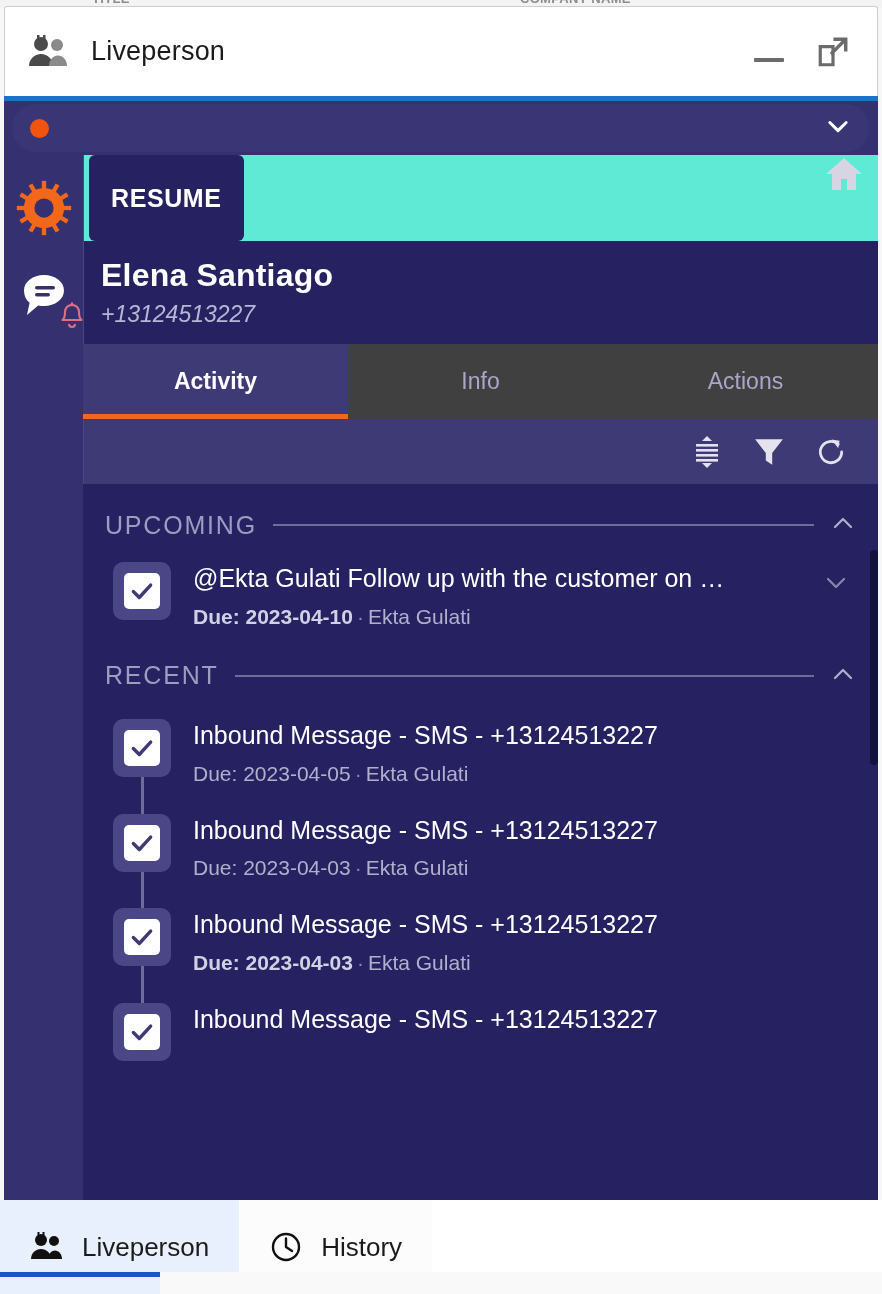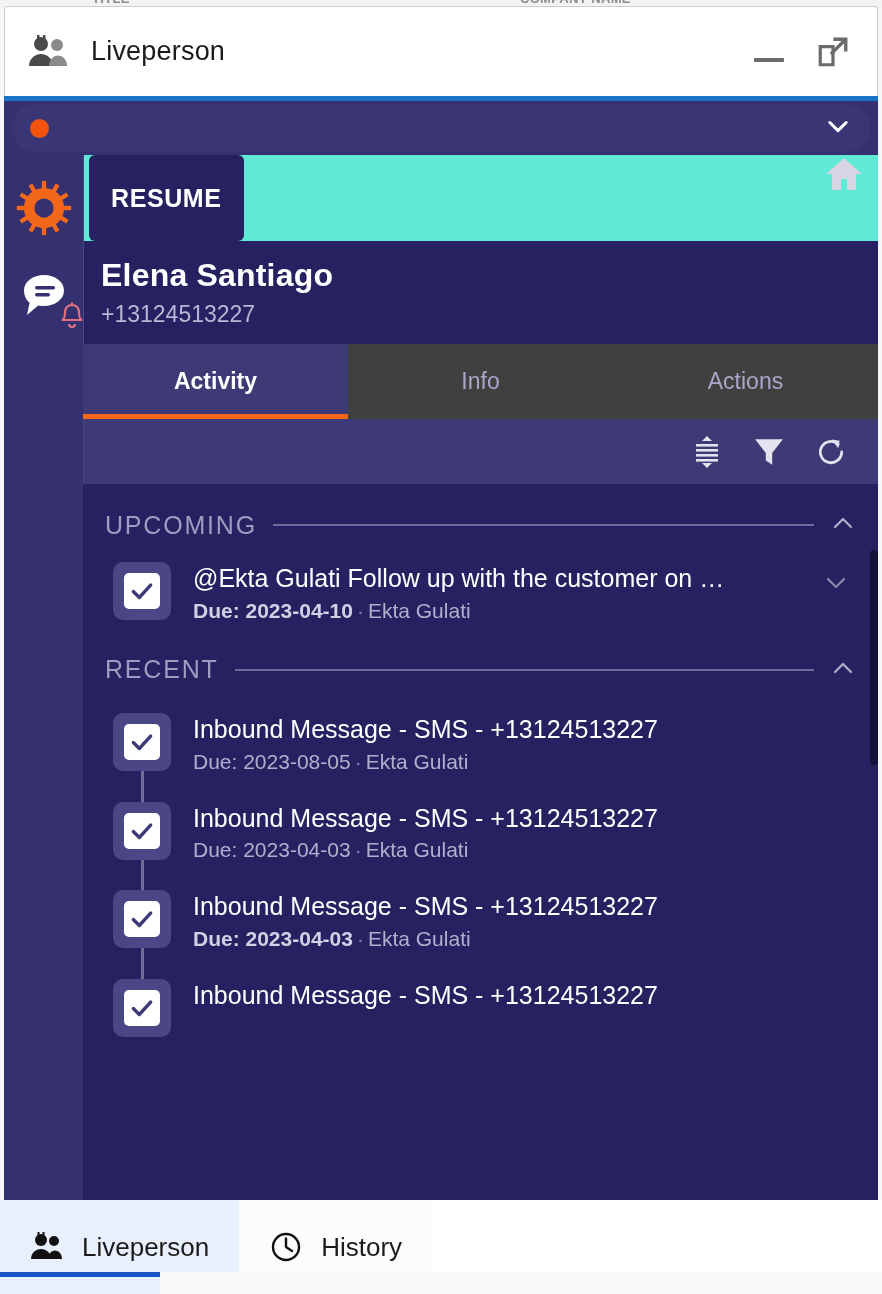--- a/index.html
+++ b/index.html
@@ -86,21 +86,21 @@
   }
   .resumebar .spacer { flex:1; }
 
   
   .contactheader {
     background:#262261; padding:14px 28px 16px 18px; flex:none;
     display:flex; align-items:flex-start;
   }
   .ch-left { flex:1; min-width:0; }
   .ch-name { font-size:32px; color:#ffffff; font-weight:700; line-height:1.25; letter-spacing:.2px; }
-  .ch-phone { font-size:23px; color:#b9b6d6; margin-top:6px; font-weight:400; }
+  .ch-phone { font-size:23px; color:#b9b6d6; margin-top:6px; font-weight:400;font-style:italic; }
   .ch-right { display:flex; align-items:center; gap:10px; padding-top:6px; flex:none; }
   .btn-outline {
     background:transparent; border:1px solid #8e8bb5; border-radius:6px;
     color:#ffffff; font-size:22px; padding:10px 18px;
     font-family:"Liberation Sans", sans-serif; cursor:pointer;
   }
   .btn-caret {
     background:transparent; border:1px solid #8e8bb5; border-radius:6px;
     width:51px; height:51px; display:flex; align-items:center; justify-content:center; cursor:pointer;
   }
@@ -150,21 +150,21 @@
   }
   .connector {
     position:absolute; left:50%; margin-left:-1.5px; top:58px; bottom:-22px;
     width:3px; background:#6f6c99; z-index:1;
   }
   .item-body { flex:1; min-width:0; padding-left:14px; padding-bottom:10px; }
   .item-title {
     font-size:25px; color:#ffffff; font-weight:400; white-space:nowrap;
     overflow:hidden; text-overflow:ellipsis; line-height:1.35;
   }
-  .item-sub { font-size:21px; color:#b2afcd; margin-top:3px; white-space:nowrap; }
+  .item-sub { font-size:21px; color:#b2afcd; margin-top:9px; white-space:nowrap; }
   .item-sub .due { color:#d2d0e4; font-weight:700; }
   .item-sub .sep { color:#8a87ab; margin:0 4px; }
   .item-caret { width:40px; flex:none; display:flex; justify-content:center; padding-top:8px; cursor:pointer; }
 
   
   .vscroll { position:absolute; right:0; top:0; width:8px; height:100%; background:transparent; }
   .vscroll .thumb {
     position:absolute; right:0; top:66px; width:8px; height:215px;
     background:#14113a; border-radius:4px;
   }
@@ -406,21 +406,21 @@
                 <svg viewBox="0 0 24 24" width="26" height="26" aria-hidden="true">
                     <path d="M4 12.5l5.5 5.5L20 6.5" fill="none" stroke="#3d3a75" stroke-width="3.1" stroke-linecap="round" stroke-linejoin="round"></path>
                   </svg>
               </span>
             </span>
             <span class="connector"></span>
           </div>
           <div class="item-body">
             <div class="item-title">Inbound Message - SMS - +13124513227</div>
             <div class="item-sub">
-              <span>Due: 2023-08-05</span><span class="sep">·</span><span>Ekta Gulati</span>
+              <span>Due: 2023-04-05</span><span class="sep">·</span><span>Ekta Gulati</span>
             </div>
           </div>
           <div class="item-caret"></div>
         </div>
 
         <div class="item" style="padding-top:18px;">
           <div class="item-left">
             <span class="cbox">
               <span class="inner">
                 <svg viewBox="0 0 24 24" width="26" height="26" aria-hidden="true">

